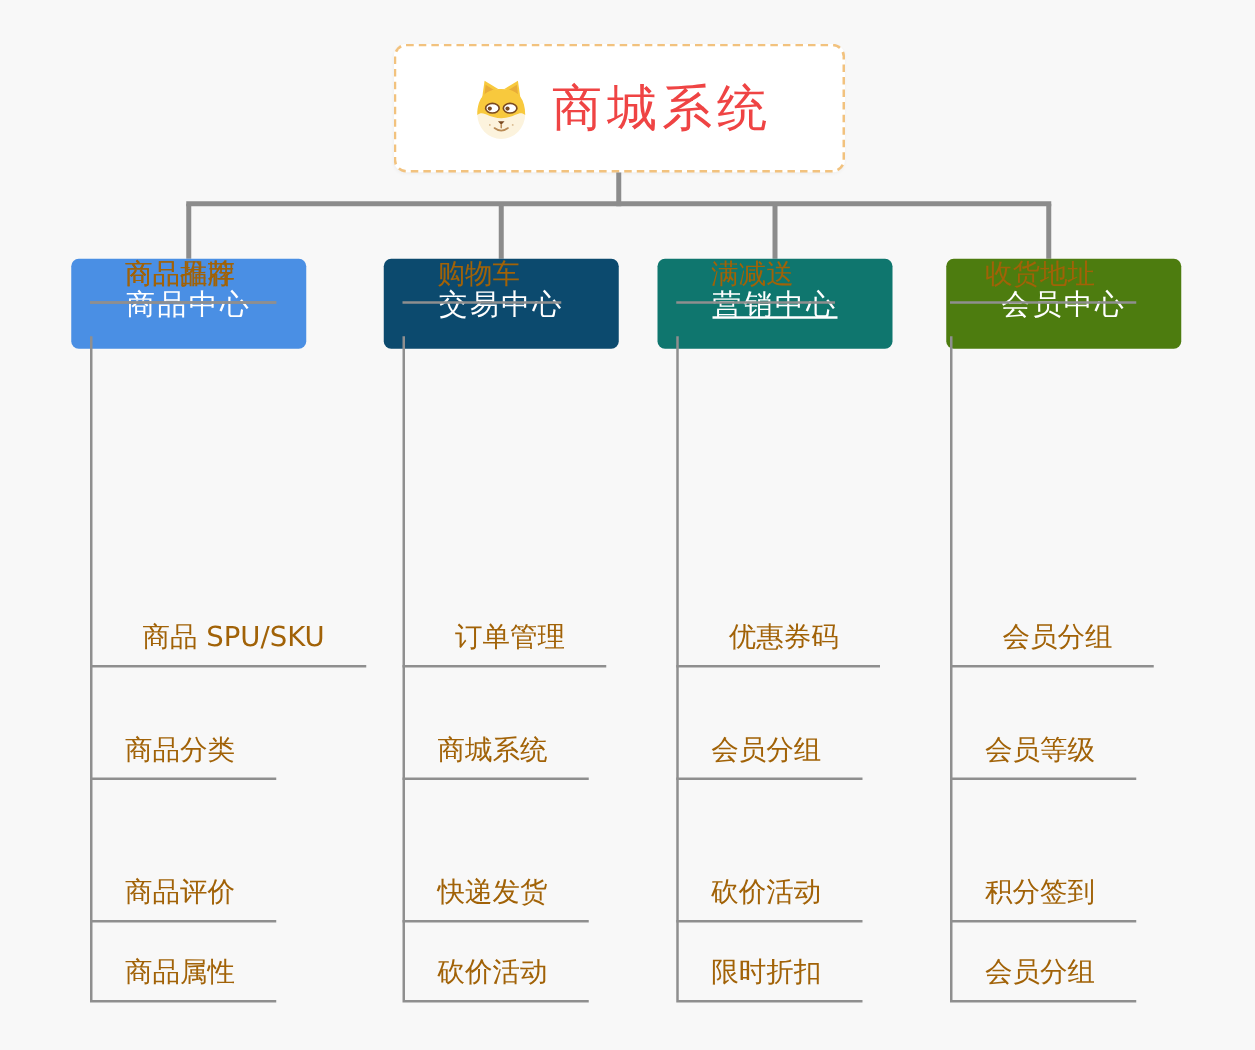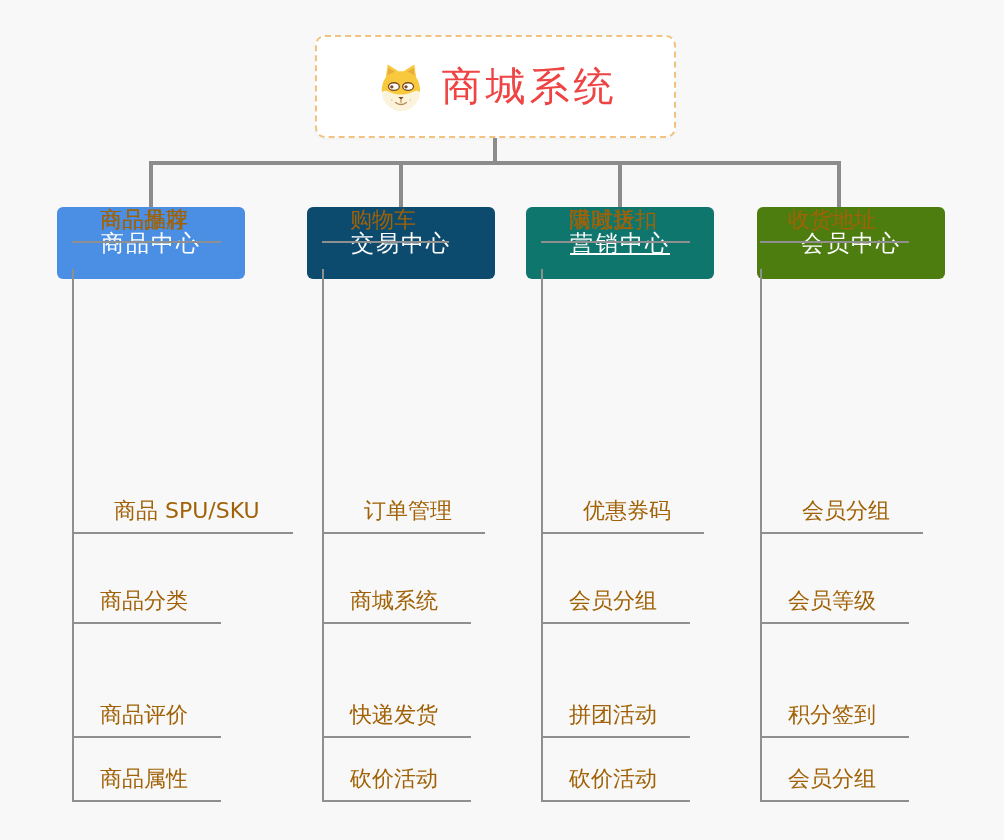--- a/index.html
+++ b/index.html
@@ -142,21 +142,20 @@
     <div class="topic-item">快递发货</div>
     <div class="topic-item">砍价活动</div>
     <div class="topic-item">购物车</div>
   </div>
 
   <div class="branch branch-2">
     <div class="branch-header" style="background: #0f766e; text-decoration: underline;">营销中心</div>
     <div class="branch-vline"></div>
     <div class="topic-item">优惠券码</div>
     <div class="topic-item">会员分组</div>
-    <div class="topic-item">拼团活动</div>
     <div class="topic-item">砍价活动</div>
     <div class="topic-item">限时折扣</div>
     <div class="topic-item">满减送</div>
   </div>
 
   <div class="branch branch-3">
     <div class="branch-header" style="background: #4d7c0f; margin-left: 12px;">会员中心</div>
     <div class="branch-vline"></div>
     <div class="topic-item">会员分组</div>
     <div class="topic-item">会员等级</div>

